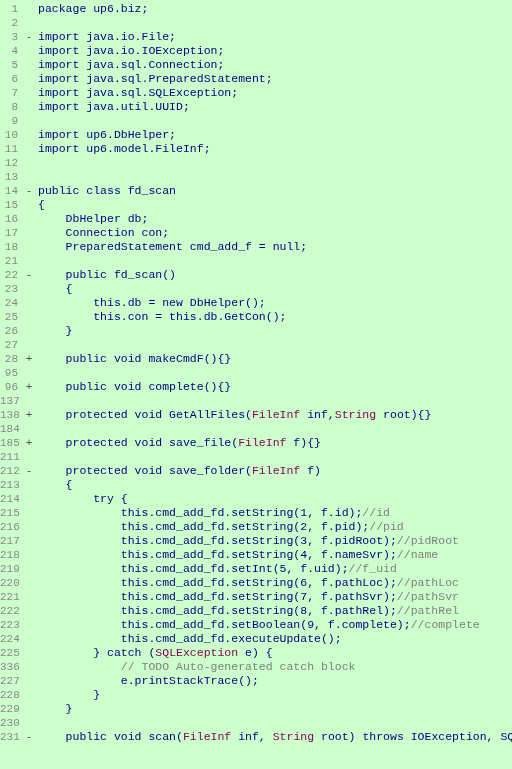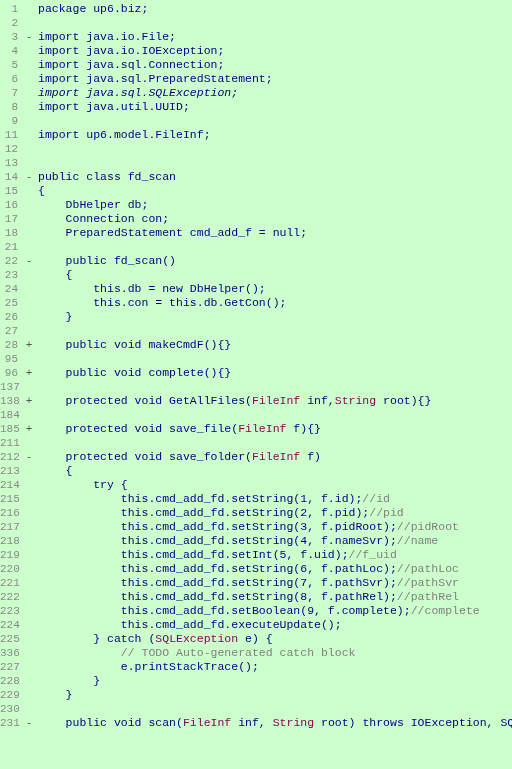--- a/index.html
+++ b/index.html
@@ -59,23 +59,24 @@
 </head>
 <body>
 
 <div class="code-container">
 <div class="code-line"><span class="line-number">1</span><span class="line-expand" style="color: rgb(85, 85, 85); cursor: default;"> </span><span class="line-content"><span style="color: rgb(0, 0, 128);">package up6.biz;</span></span></div>
     <div class="code-line"><span class="line-number">2</span><span class="line-expand" style="color: rgb(85, 85, 85); cursor: default;"> </span><span class="line-content"> </span></div>
     <div class="code-line"><span class="line-number">3</span><span class="line-expand" style="color: rgb(85, 85, 85); cursor: pointer;">-</span><span class="line-content"><span style="color: rgb(0, 0, 128);">import java.io.File;</span></span></div>
     <div class="code-line"><span class="line-number">4</span><span class="line-expand" style="color: rgb(85, 85, 85); cursor: default;"> </span><span class="line-content"><span style="color: rgb(0, 0, 128);">import java.io.IOException;</span></span></div>
     <div class="code-line"><span class="line-number">5</span><span class="line-expand" style="color: rgb(85, 85, 85); cursor: default;"> </span><span class="line-content"><span style="color: rgb(0, 0, 128);">import java.sql.Connection;</span></span></div>
     <div class="code-line"><span class="line-number">6</span><span class="line-expand" style="color: rgb(85, 85, 85); cursor: default;"> </span><span class="line-content"><span style="color: rgb(0, 0, 128);">import java.sql.PreparedStatement;</span></span></div>
-    <div class="code-line"><span class="line-number">7</span><span class="line-expand" style="color: rgb(85, 85, 85); cursor: default;"> </span><span class="line-content"><span style="color: rgb(0, 0, 128); font-style: italic;">import java.sql.SQLException;</span></span></div>
+    <div class="code-line"><span class="line-number">7</span><span class="line-expand" style="color: rgb(85, 85, 85); cursor: default;"> </span><span class="line-content"><span style="color: rgb(0, 0, 128);">import java.sql.SQLException;</span></span></div>
     <div class="code-line"><span class="line-number">8</span><span class="line-expand" style="color: rgb(85, 85, 85); cursor: default;"> </span><span class="line-content"><span style="color: rgb(0, 0, 128);">import java.util.UUID;</span></span></div>
     <div class="code-line"><span class="line-number">9</span><span class="line-expand" style="color: rgb(85, 85, 85); cursor: default;"> </span><span class="line-content"> </span></div>
+    <div class="code-line"><span class="line-number">10</span><span class="line-expand" style="color: rgb(85, 85, 85); cursor: default;"> </span><span class="line-content"><span style="color: rgb(0, 0, 128);">import up6.DbHelper;</span></span></div>
     <div class="code-line"><span class="line-number">11</span><span class="line-expand" style="color: rgb(85, 85, 85); cursor: default;"> </span><span class="line-content"><span style="color: rgb(0, 0, 128);">import up6.model.FileInf;</span></span></div>
     <div class="code-line"><span class="line-number">12</span><span class="line-expand" style="color: rgb(85, 85, 85); cursor: default;"> </span><span class="line-content"> </span></div>
     <div class="code-line"><span class="line-number">13</span><span class="line-expand" style="color: rgb(85, 85, 85); cursor: default;"> </span><span class="line-content"> </span></div>
     <div class="code-line"><span class="line-number">14</span><span class="line-expand" style="color: rgb(85, 85, 85); cursor: pointer;">-</span><span class="line-content"><span style="color: rgb(0, 0, 128);">public class fd_scan</span></span></div>
     <div class="code-line"><span class="line-number">15</span><span class="line-expand" style="color: rgb(85, 85, 85); cursor: default;"> </span><span class="line-content"><span style="color: rgb(0, 0, 128);">{</span></span></div>
     <div class="code-line"><span class="line-number">16</span><span class="line-expand" style="color: rgb(85, 85, 85); cursor: default;"> </span><span class="line-content"><span style="color: rgb(0, 0, 128);">    DbHelper db;</span></span></div>
     <div class="code-line"><span class="line-number">17</span><span class="line-expand" style="color: rgb(85, 85, 85); cursor: default;"> </span><span class="line-content"><span style="color: rgb(0, 0, 128);">    Connection con;</span></span></div>
     <div class="code-line"><span class="line-number">18</span><span class="line-expand" style="color: rgb(85, 85, 85); cursor: default;"> </span><span class="line-content"><span style="color: rgb(0, 0, 128);">    PreparedStatement cmd_add_f = null;</span></span></div>
     <div class="code-line"><span class="line-number">21</span><span class="line-expand" style="color: rgb(85, 85, 85); cursor: default;"> </span><span class="line-content"> </span></div>
     <div class="code-line"><span class="line-number">22</span><span class="line-expand" style="color: rgb(85, 85, 85); cursor: pointer;">-</span><span class="line-content"><span style="color: rgb(0, 0, 128);">    public fd_scan()</span></span></div>

